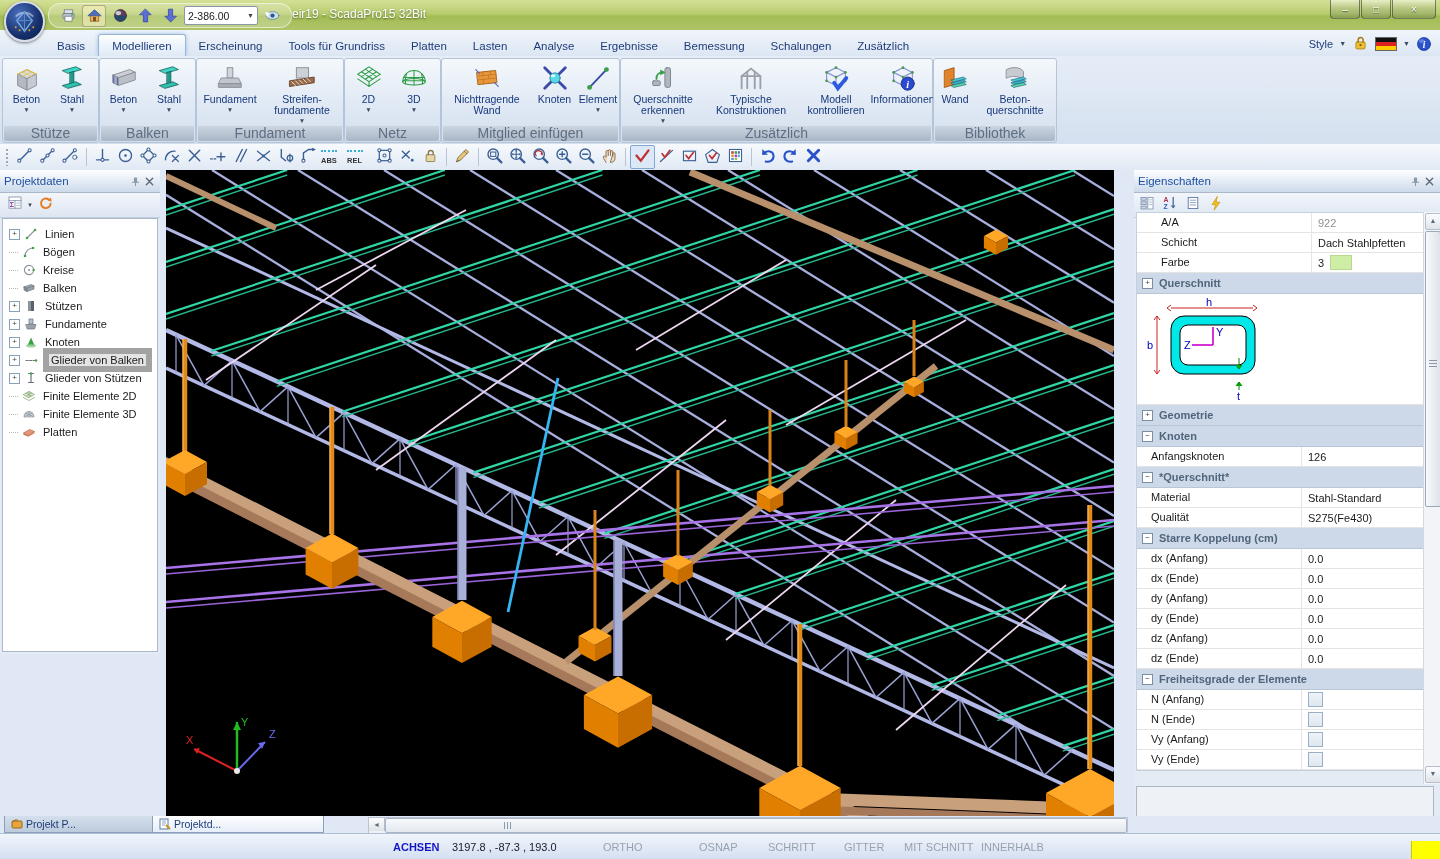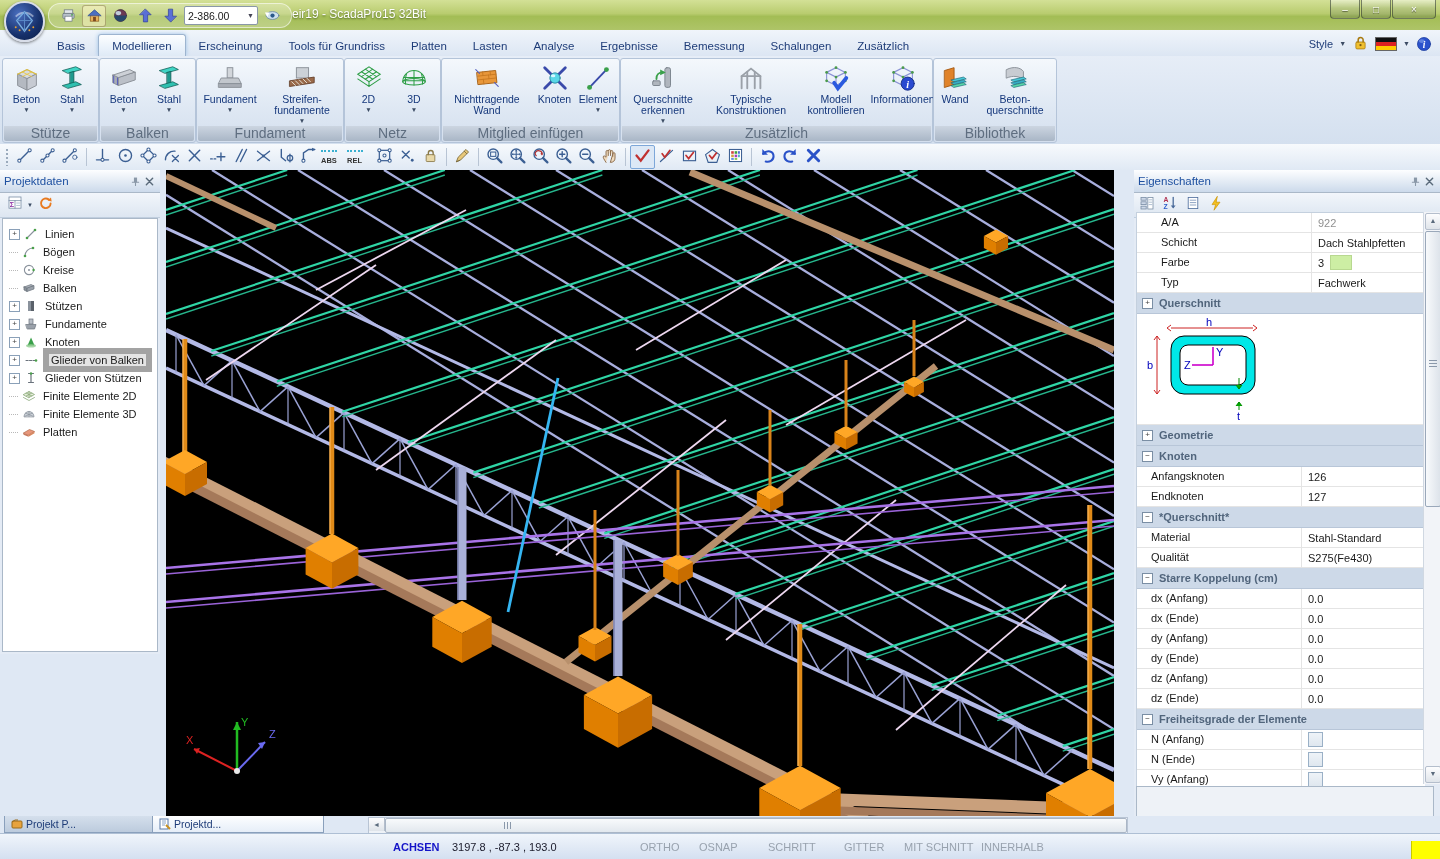--- a/index.html
+++ b/index.html
@@ -1104,24 +1104,20 @@
           <span class="plab">Schicht</span>
           <span class="pval">Dach Stahlpfetten</span>
         </div>
       <div class="prow">
           <span class="plab">Farbe</span>
           <span class="pval">
             <span>3</span>
             <span class="swatch"></span>
           </span>
         </div>
-      <div class="prow">
-          <span class="plab">Typ</span>
-          <span class="pval">Fachwerk</span>
-        </div>
       <div class="pgroup">
           <span class="pgbox">+</span>
           <span>Querschnitt</span>
         </div>
       <div class="prow img">
         <span class="pval">
           <svg width="134" height="106" viewBox="0 0 134 106">
             <line x1="28" y1="12" x2="110" y2="12" stroke="#cc2222" stroke-width="1"></line>
             <path d="M28 9l-4 3 4 3M110 9l4 3-4 3" fill="none" stroke="#cc2222"></path>
             <text x="66" y="10" font-size="11" fill="#0000bb" text-anchor="middle">h</text>
@@ -1145,24 +1141,20 @@
           <span>Geometrie</span>
         </div>
       <div class="pgroup">
           <span class="pgbox">−</span>
           <span>Knoten</span>
         </div>
       <div class="prow">
           <span class="plab ind">Anfangsknoten</span>
           <span class="pval">126</span>
         </div>
-      <div class="prow">
-          <span class="plab ind">Endknoten</span>
-          <span class="pval">127</span>
-        </div>
       <div class="pgroup">
           <span class="pgbox">−</span>
           <span>*Querschnitt*</span>
         </div>
       <div class="prow">
           <span class="plab ind">Material</span>
           <span class="pval">Stahl-Standard</span>
         </div>
       <div class="prow">
           <span class="plab ind">Qualität</span>
@@ -1256,20 +1248,20 @@
     <div class="harr">◄</div>
     <div class="hthumb">
         <i></i>
       </div>
   </div>
 </div>
 
 <div class="statusbar">
   <span class="st-axes">ACHSEN</span>
   <span class="st-coord">3197.8 , -87.3 , 193.0</span>
-  <span class="st-t" style="left:640px">ORTHO</span>
+  <span class="st-t" style="left:603px">ORTHO</span>
   <span class="st-t" style="left:699px">OSNAP</span>
   <span class="st-t" style="left:768px">SCHRITT</span>
   <span class="st-t" style="left:844px">GITTER</span>
   <span class="st-t" style="left:904px">MIT SCHNITT</span>
   <span class="st-t" style="left:981px">INNERHALB</span>
   <span class="yellowblock"></span>
 </div>
 
 </body></html>

